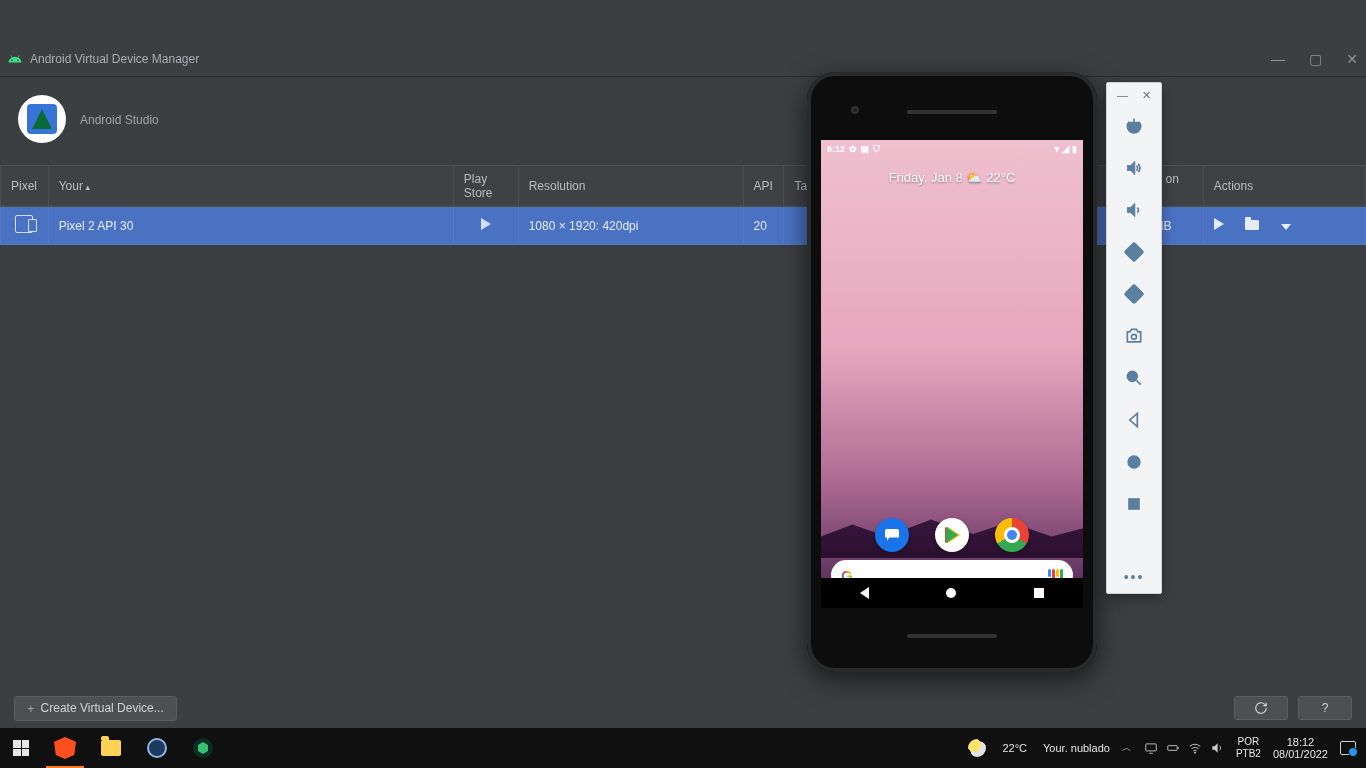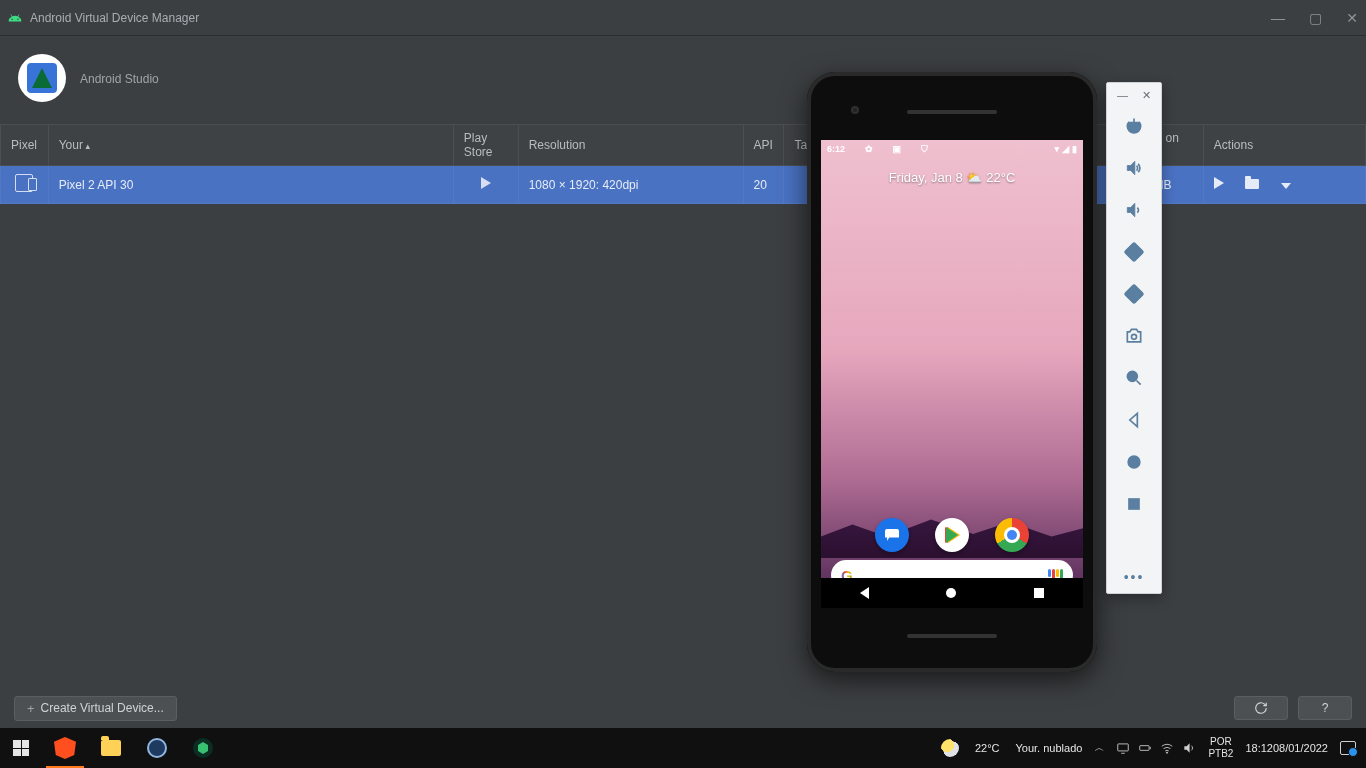--- a/index.html
+++ b/index.html
@@ -1,20 +1,20 @@
 <!DOCTYPE html>
 <html><head>
 <meta charset="utf-8">
 <style>
 * { margin: 0; padding: 0; box-sizing: border-box; font-family: "Segoe UI", Arial, sans-serif; }
 html, body { width: 1366px; height: 768px; overflow: hidden; background: #000; }
 
 
 .avd-window { position: absolute; left: 0; top: 0; width: 1366px; height: 728px; background: #3c3f41; color: #bbb; }
-.avd-titlebar { height: 36px; background: #3c3f41; display: flex; align-items: center; padding: 0 8px; color: #a8adb3; font-size: 12px; border-bottom: 1px solid #2b2d2f; }
+.avd-titlebar { height: 36px; background: #3c3f41; display: flex; align-items: center; padding: 0 8px; color: #a8adb3; font-size: 12px; border-bottom: 1px solid #2b2d2f; margin-top: 41px; }
 .avd-titlebar .android-icon { width: 14px; height: 14px; margin-right: 8px; }
 .avd-winctrls { margin-left: auto; display: flex; gap: 24px; color: #8e9399; font-size: 14px; }
 .avd-winctrls span { cursor: default; }
 
 .avd-header { display: flex; align-items: center; gap: 14px; padding: 18px 18px 22px 18px; }
 .avd-logo { width: 48px; height: 48px; border-radius: 50%; background: #fff; display: flex; align-items: center; justify-content: center; }
 .avd-logo-inner { width: 30px; height: 30px; background: #3874d8; border-radius: 4px; position: relative; }
 .avd-logo-inner::after{content:"";position:absolute;inset:5px;background:#0b6b36;clip-path:polygon(50% 0,100% 100%,0 100%);}
 .avd-header h1 { color: #eaeced; font-size: 22px; font-weight: 400; }
 .avd-header .sub { color: #a0a4aa; font-size: 12px; margin-top: 2px; }
@@ -38,21 +38,21 @@
 .btn .plus{font-size:13px;color:#9da2a8;}
 
 
 .emulator{position:absolute;left:807px;top:72px;width:290px;height:600px;border-radius:28px;background:#0d0d0d;box-shadow:0 8px 26px rgba(0,0,0,.6),inset 0 0 0 4px #2a2a2a;}
 .emulator .earpiece{position:absolute;top:38px;left:50%;transform:translateX(-50%);width:90px;height:4px;border-radius:3px;background:#333;}
 .emulator .chin{position:absolute;bottom:34px;left:50%;transform:translateX(-50%);width:90px;height:4px;border-radius:3px;background:#333;}
 .emulator .cam{position:absolute;top:34px;left:44px;width:8px;height:8px;border-radius:50%;background:#222;border:2px solid #303030;}
 .screen{position:absolute;left:14px;right:14px;top:68px;bottom:64px;background:linear-gradient(180deg,#efc0cf 0%,#e6a7bd 45%,#b06d94 72%,#4a2251 100%);overflow:hidden;}
 .mtns{position:absolute;left:0;right:0;bottom:50px;height:48px;background:linear-gradient(#3a1742,#2b1030);clip-path:polygon(0 100%,0 55%,12% 30%,25% 55%,42% 20%,58% 50%,72% 25%,88% 55%,100% 38%,100% 100%);}    
 .statusbar{position:absolute;top:0;left:0;right:0;height:18px;display:flex;align-items:center;justify-content:space-between;padding:0 6px;color:#fff;font-size:9px;font-weight:600;}
-.statusbar .left{display:flex;gap:20px;align-items:center;}
+.statusbar .left{display:flex;gap:4px;align-items:center;}
 .statusbar .right{display:flex;gap:3px;align-items:center;}
 .home-info{position:absolute;top:30px;left:0;right:0;text-align:center;color:#fff;font-size:13px;font-weight:500;text-shadow:0 1px 2px rgba(0,0,0,.4);}
 .dock{position:absolute;left:0;right:0;bottom:56px;display:flex;justify-content:center;gap:26px;}
 .appicon{width:34px;height:34px;border-radius:50%;background:#fff;box-shadow:0 2px 4px rgba(0,0,0,.3);display:flex;align-items:center;justify-content:center;position:relative;}
 .appicon.msg{background:#1a73e8;} .appicon.msg::after{content:"";width:14px;height:12px;background:#fff;border-radius:2px;clip-path:polygon(0 0,100% 0,100% 70%,30% 70%,15% 100%,15% 70%,0 70%);}
 .appicon.play::after{content:"";width:0;height:0;border-left:12px solid;border-top:8px solid transparent;border-bottom:8px solid transparent;border-left-color:#34a853;filter:drop-shadow(2px 0 0 #fbbc04) drop-shadow(-1px 0 0 #ea4335);}
 .appicon.chrome{background:conic-gradient(#ea4335 0 120deg,#34a853 120deg 240deg,#fbbc04 240deg 360deg);border:none;}
 .appicon.chrome::after{content:"";position:absolute;inset:9px;border-radius:50%;background:#fff;}
 .appicon.chrome::before{content:"";position:absolute;inset:12px;border-radius:50%;background:#4285f4;z-index:1;}
 .searchbar{position:absolute;left:10px;right:10px;bottom:18px;height:30px;background:#fff;border-radius:16px;display:flex;align-items:center;padding:0 10px;}
@@ -80,21 +80,21 @@
 .taskbar .start .win span{background:#e5e5e5;}
 .taskbar .tbicon{width:46px;height:40px;display:flex;align-items:center;justify-content:center;position:relative;}
 .taskbar .tbicon.active::after{content:"";position:absolute;left:4px;right:4px;bottom:0;height:2px;background:#ff7b1c;}
 .tb-brave{width:22px;height:22px;background:#ff4f1f;border-radius:4px 4px 8px 8px;clip-path:polygon(50% 0,100% 22%,92% 82%,50% 100%,8% 82%,0 22%);} 
 .tb-files{width:20px;height:16px;background:#ffd257;border-radius:2px;position:relative;} .tb-files::before{content:"";position:absolute;top:-4px;left:0;width:8px;height:4px;background:#ffd257;border-radius:2px 2px 0 0;}
 .tb-as{width:20px;height:20px;border-radius:50%;background:#1f3a5f;border:2px solid #8fb7e2;}
 .tb-node{width:20px;height:20px;border-radius:50%;background:#0b2d22;display:flex;align-items:center;justify-content:center;} .tb-node::after{content:"";width:10px;height:12px;background:#38c172;clip-path:polygon(50% 0,100% 25%,100% 75%,50% 100%,0 75%,0 25%);} 
 .taskbar .tray{margin-left:auto;display:flex;align-items:center;gap:12px;padding-right:10px;}
 .tray .weather{display:flex;align-items:center;gap:16px;}
 .tray .wicon{width:18px;height:18px;border-radius:50%;background:radial-gradient(circle at 35% 35%,#ffe36b 0 40%,transparent 41%),radial-gradient(circle at 60% 60%,#dfe3e7 0 55%,transparent 56%);}
-.tray .clock{display:flex;flex-direction:row;align-items:center;line-height:12px;font-size:11px;}
+.tray .clock{display:flex;flex-direction:column;align-items:center;line-height:12px;font-size:11px;}
 .tray .lang{display:flex;flex-direction:column;align-items:center;line-height:12px;font-size:10px;}
 .tray .notif{width:16px;height:14px;border:1px solid #cfcfcf;border-radius:2px;position:relative;}
 .tray .notif::after{content:"";position:absolute;right:-3px;bottom:-3px;width:8px;height:8px;border-radius:50%;background:#2a92ea;border:1px solid #101010;font-size:7px;}
 .tray .sys{display:flex;gap:8px;align-items:center;color:#cfcfcf;}
 .sys svg{width:14px;height:14px;stroke:#cfcfcf;fill:none;stroke-width:1.5;}
 </style>
 </head>
 <body>
 
 <div class="avd-window">

